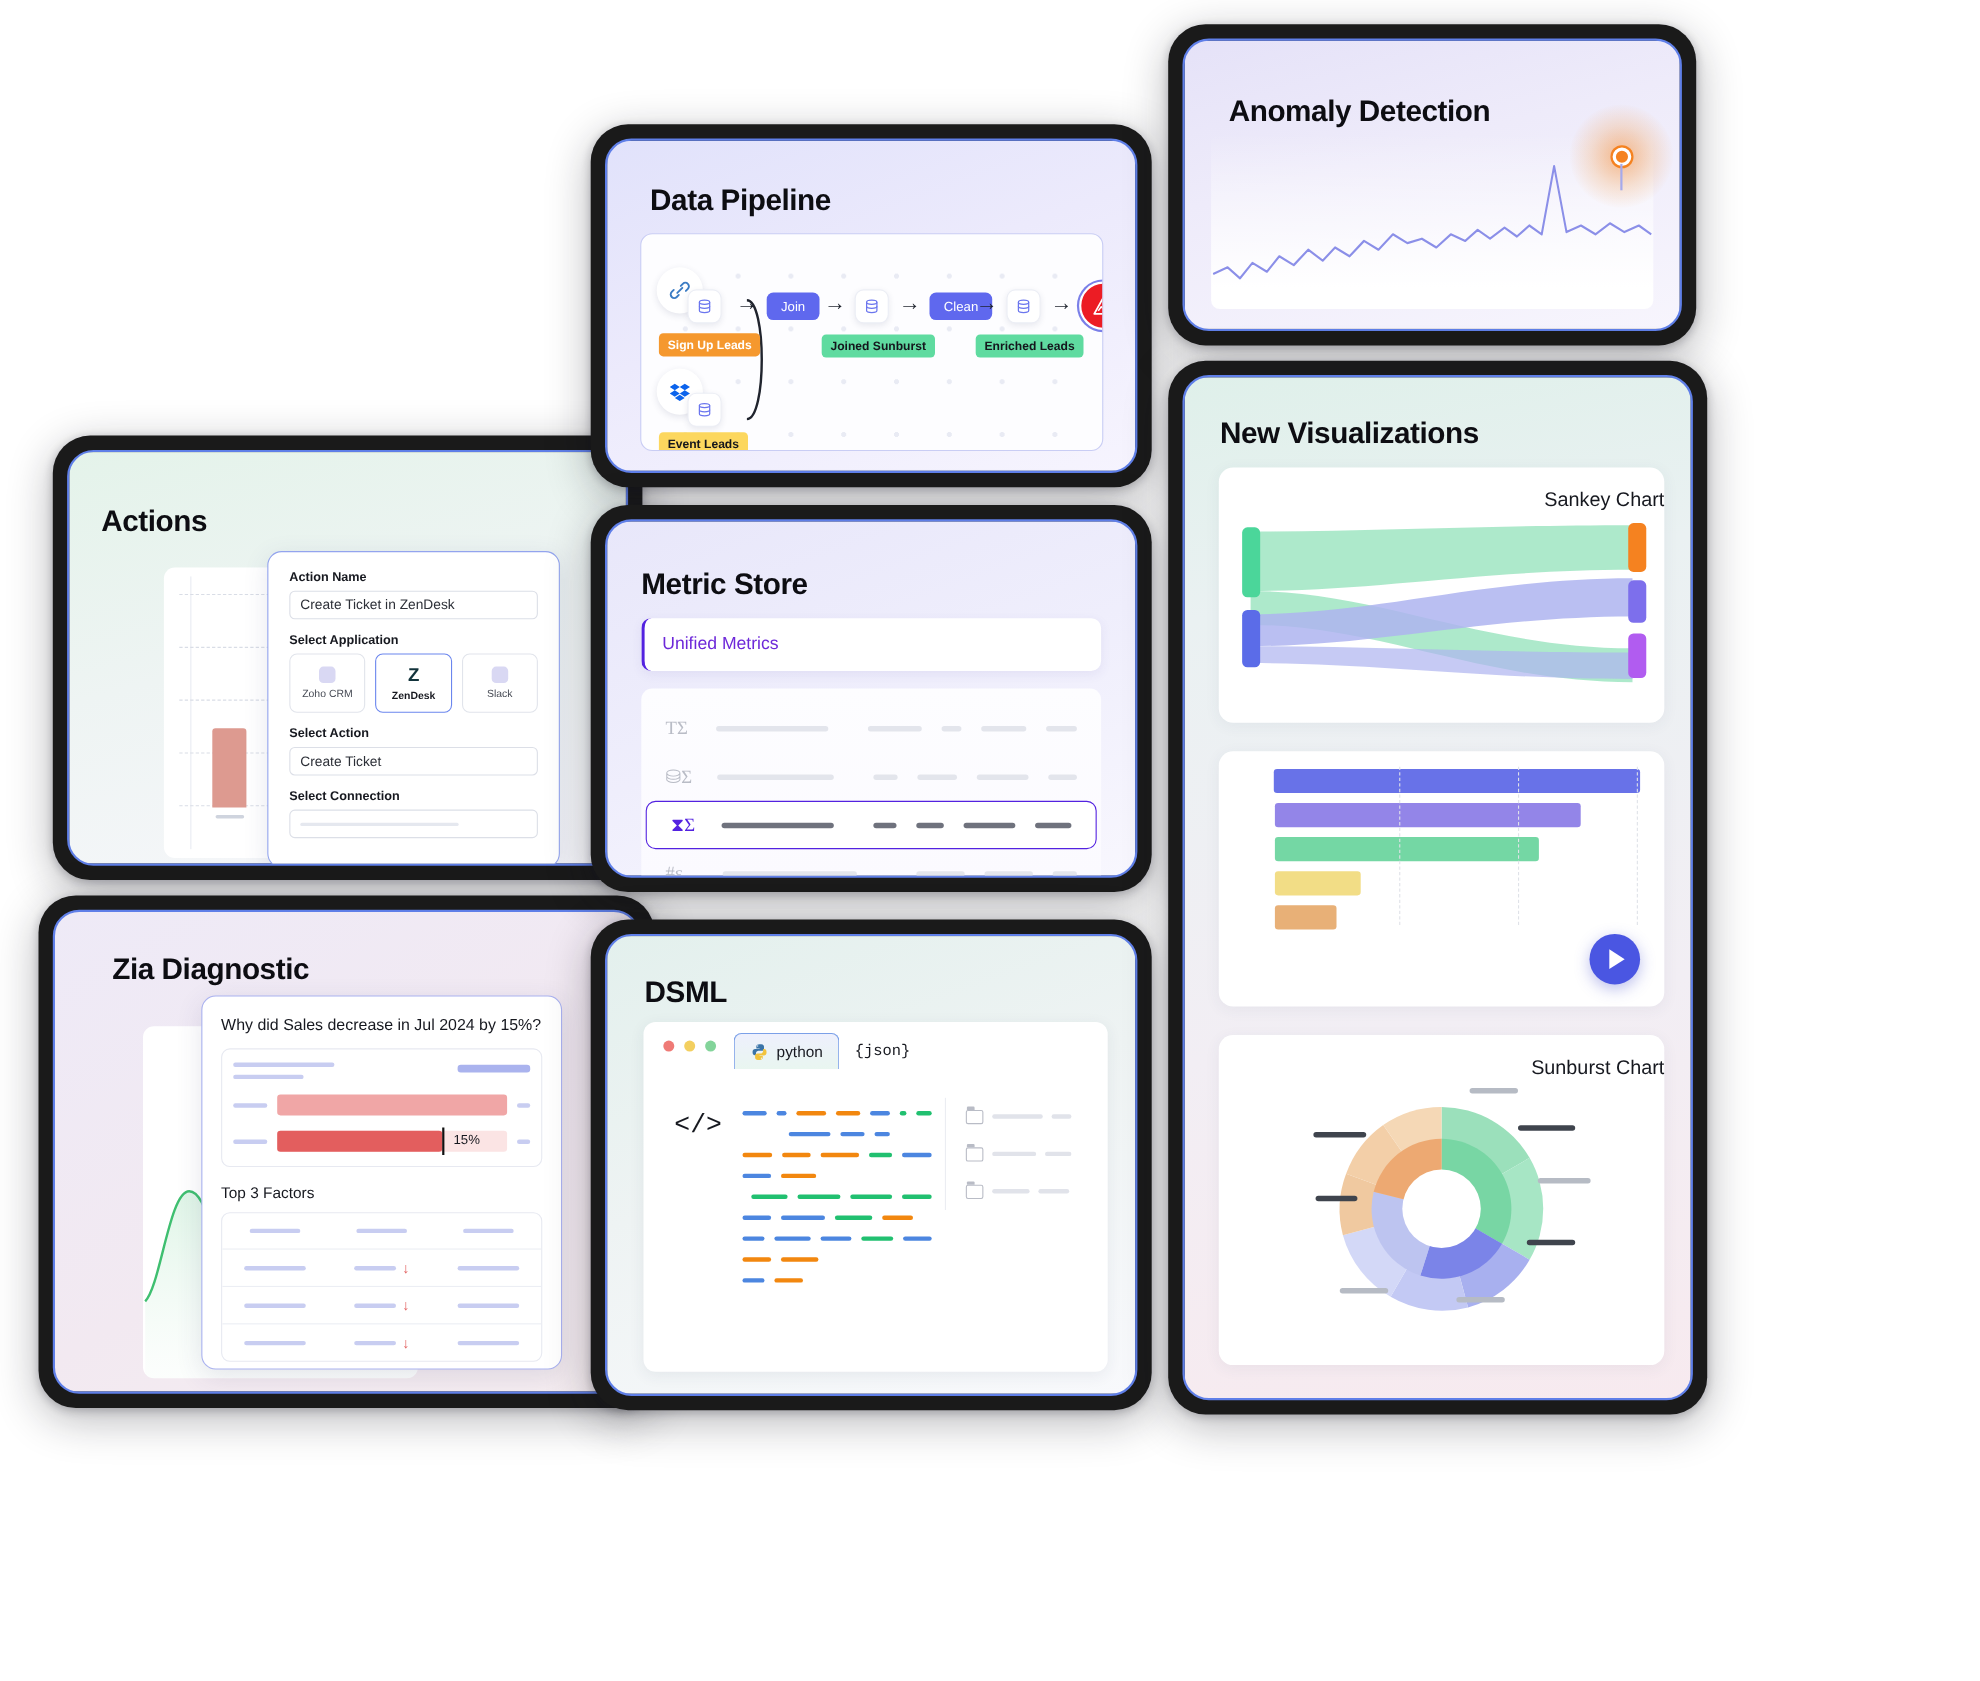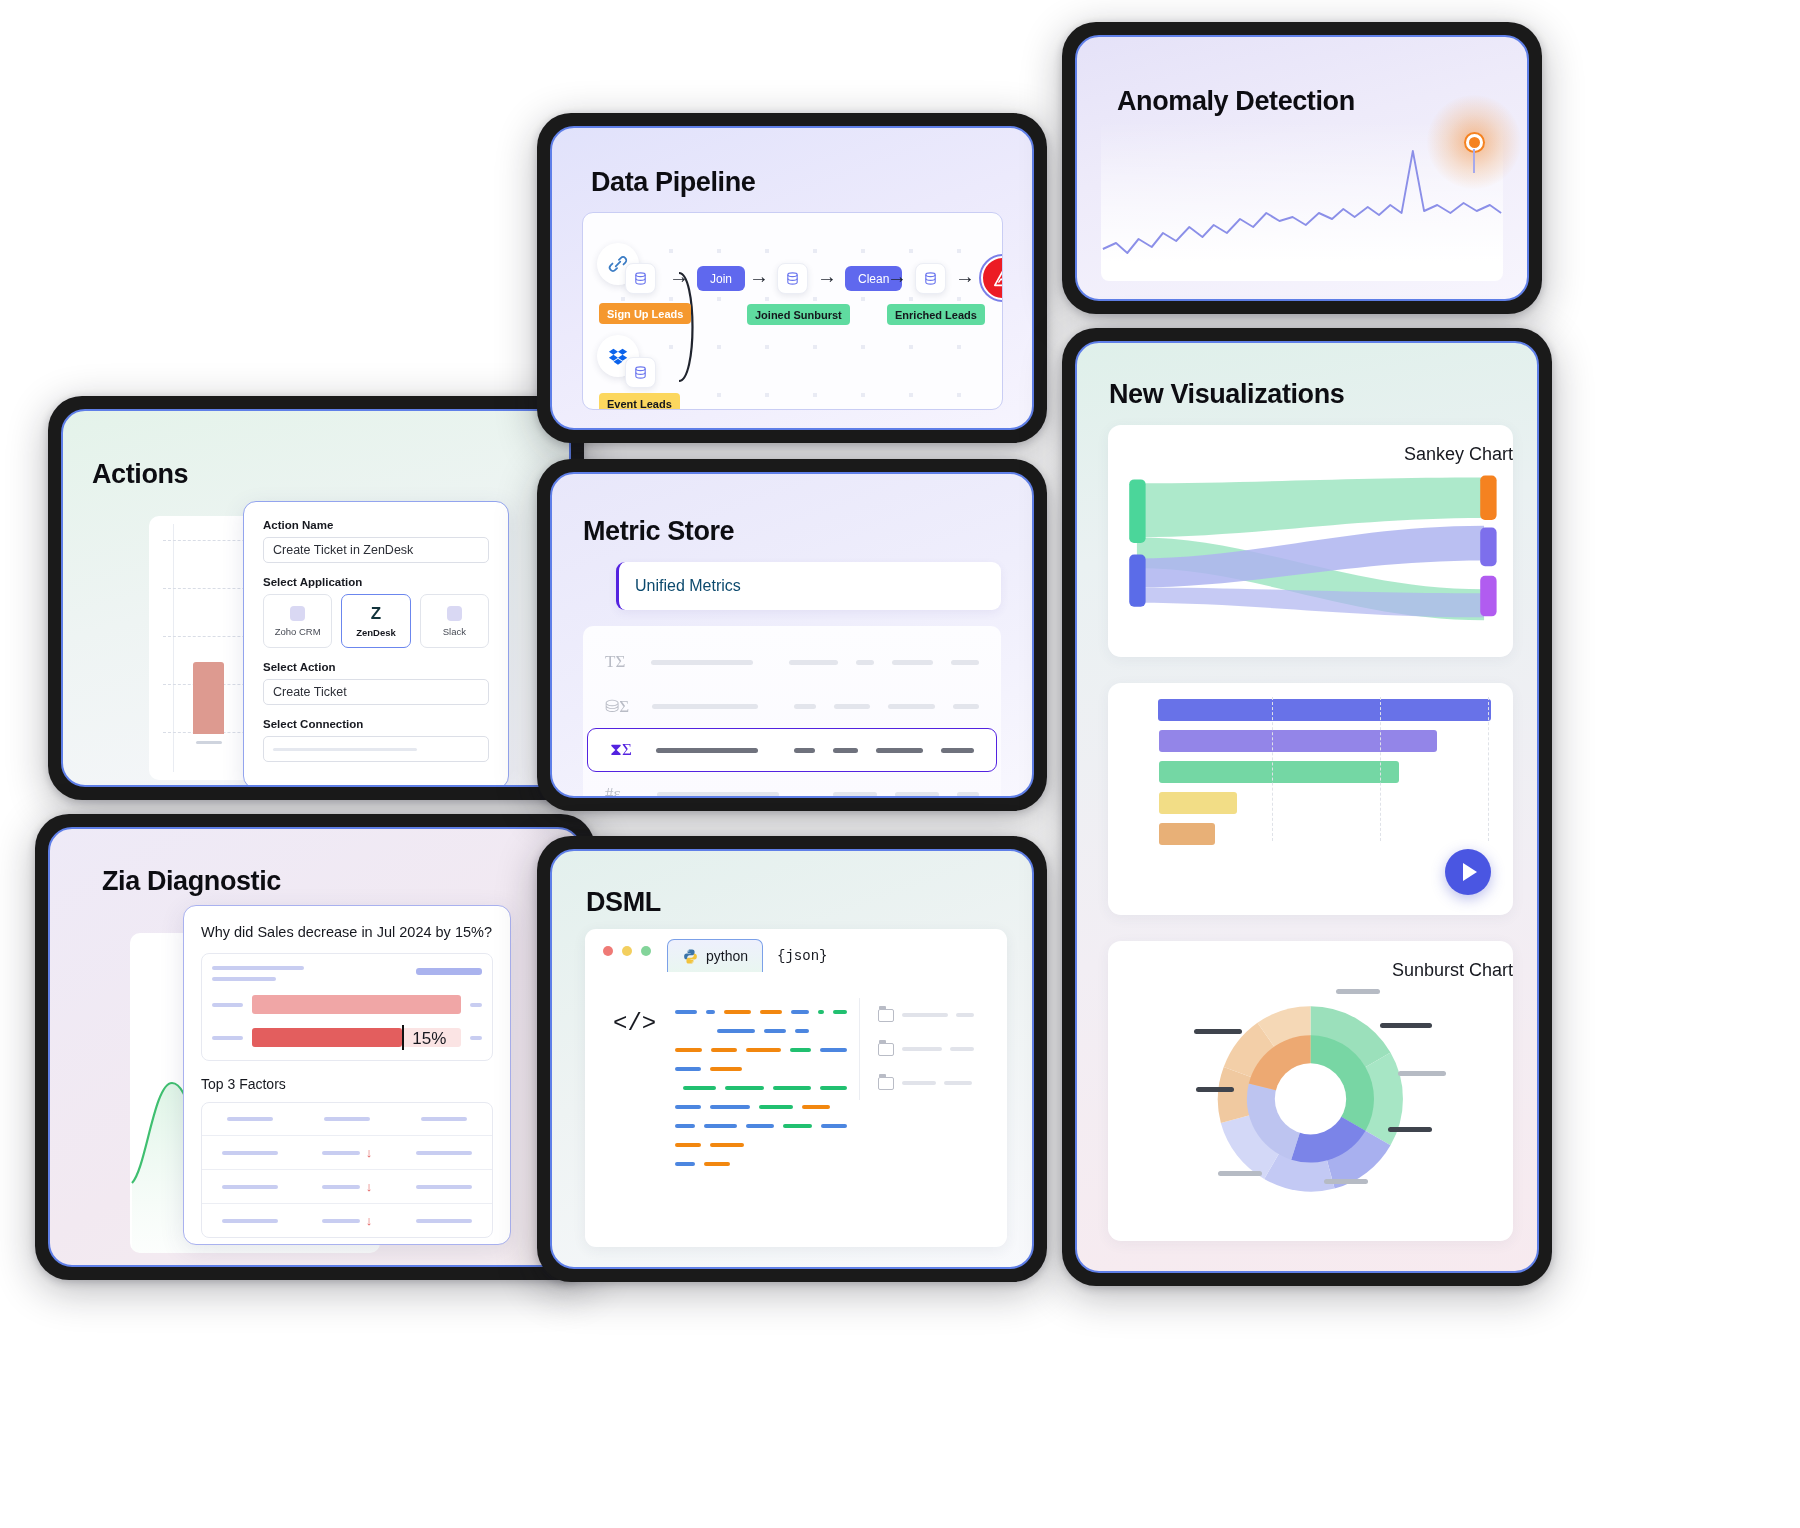--- a/index.html
+++ b/index.html
@@ -164,23 +164,22 @@
   
   #metric-frame { left: 537px; top: 459px; width: 510px; height: 352px; }
   #metric-screen { background: linear-gradient(160deg,#e8e7fa 0%,#efeefc 50%,#f8f7fe 100%); }
   #metric-screen .panel-title { position: absolute; left: 31px; top: 42px; }
 
   .um-tab {
     position: absolute; left: 31px; top: 88px; right: 31px; height: 48px;
     background: #fff; border-left: 3px solid #5322e0;
     border-radius: 9px 9px 9px 9px;
     display: flex; align-items: center; padding-left: 16px;
-    font-size: 16px; color: #0c4a6e;
+    font-size: 16px; color: #6d28d9;
     box-shadow: 0 3px 10px rgba(70,60,160,.07);
-    margin-left: 33px;
   }
   .um-list {
     position: absolute; left: 31px; top: 152px; right: 31px; bottom: 0;
     background: linear-gradient(180deg,#fdfdff 0%,#fbfaff 100%);
     border-radius: 10px 10px 0 0; padding-top: 14px;
   }
   .um-row {
     display: flex; align-items: center; height: 44px; padding: 0 22px; gap: 18px;
   }
   .um-row.sel {
@@ -353,21 +352,21 @@
             <div class="sk" style="width:32px"></div>
             <div class="zia-bar p" style="width:214px"></div>
             <div class="sk" style="width:12px"></div>
           </div>
 
           <div class="zia-rowline">
             <div class="sk" style="width:32px"></div>
             <div style="position:relative;width:214px;height:19px;background:#fbe4e4;border-radius:3px">
               <div class="zia-bar d" style="width:150px;position:absolute;left:0;top:0"></div>
               <div style="position:absolute;left:150px;top:-3px;width:2px;height:25px;background:#111"></div>
-              <div style="position:absolute;left:160px;top:1px;font-size:17px;color:#16181f">15%</div>
+              <div style="position:absolute;left:160px;top:1px;font-size:12px;color:#16181f">15%</div>
             </div>
             <div class="sk" style="width:12px"></div>
           </div>
         </div>
 
         <div class="zia-top3">Top 3 Factors</div>
 
         <div class="zia-tbl">
           <div class="zia-tr">
             <div class="zia-td">

